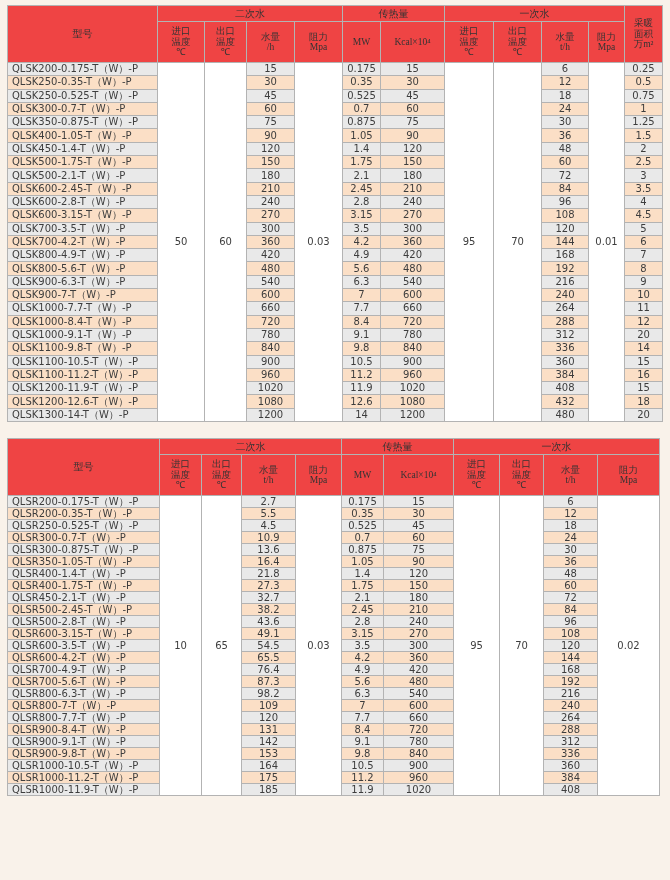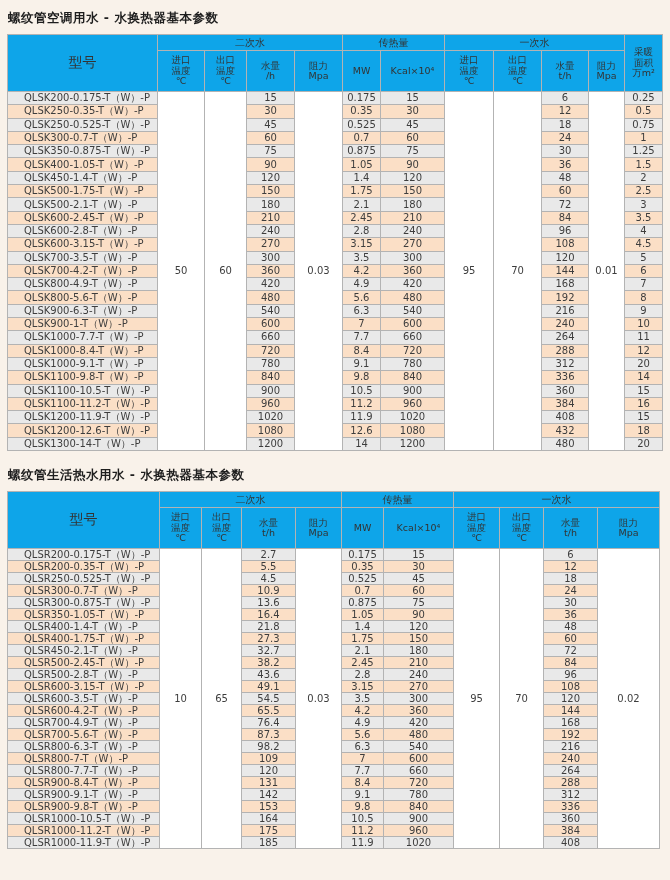--- a/index.html
+++ b/index.html
@@ -19,43 +19,42 @@
     border-collapse:collapse;table-layout:fixed;
     background:#ffffff;border:1px solid #8a8a8a;
   }
   .t0{width:655px;}
   .t1{width:652px;}
   th,td{
     border:1px solid #b3b3b3;padding:0;text-align:center;
     overflow:hidden;white-space:nowrap;
   }
   th{
-    background:#0ea5e9;font-weight:normal;color:#333333;
+    background:#ef4444;font-weight:normal;color:#333333;font-family:Liberation Serif, serif;
   }
   th.grp{height:15px;font-size:10px;}
   th.sub{
     white-space:pre-line;font-size:9.5px;line-height:10.5px;
     height:40px;vertical-align:middle;
   }
-  th.model-h{font-size:14px;}
+  th.model-h{font-size:10px;}
   tbody td{font-size:10px;color:#3d3d3d;}
   .t0 tbody td{height:12.3px;line-height:12px;}
   .t1 tbody td{height:11px;line-height:11px;}
   tr.gr td{background:#e9e9e9;}
   tr.pe td{background:#fbdfc6;}
-  td.model{text-align:left;padding-left:16px;}
+  td.model{text-align:left;padding-left:4px;}
   td.mcell{background:#ffffff !important;vertical-align:middle;}
 </style>
 </head>
 <body>
 
 <div class="page">
 
   <div class="section1">
-    <div class="tbl-title">螺纹管空调用水 - 水换热器基本参数</div>
 
     <table class="t0">
       <colgroup>
         <col style="width:150px">
           <col style="width:47px">
           <col style="width:42px">
         <col style="width:48px">
           <col style="width:48px">
           <col style="width:38px">
         <col style="width:64px">
@@ -237,21 +236,21 @@
           </tr>
           <tr class="gr">
             <td class="model">QLSK900-6.3-T（W）-P</td>
             <td class="num">540</td>
             <td class="num">6.3</td>
             <td class="num">540</td>
             <td class="num">216</td>
             <td class="num">9</td>
           </tr>
           <tr class="pe">
-            <td class="model">QLSK900-1-T（W）-P</td>
+            <td class="model">QLSK900-7-T（W）-P</td>
             <td class="num">600</td>
             <td class="num">7</td>
             <td class="num">600</td>
             <td class="num">240</td>
             <td class="num">10</td>
           </tr>
           <tr class="gr">
             <td class="model">QLSK1000-7.7-T（W）-P</td>
             <td class="num">660</td>
             <td class="num">7.7</td>
@@ -321,21 +320,20 @@
             <td class="num">14</td>
             <td class="num">1200</td>
             <td class="num">480</td>
             <td class="num">20</td>
           </tr>
         </tbody>
     </table>
   </div>
 
   <div class="section2">
-    <div class="tbl-title">螺纹管生活热水用水 - 水换热器基本参数</div>
 
     <table class="t1">
       <colgroup>
         <col style="width:152px">
           <col style="width:42px">
           <col style="width:40px">
         <col style="width:54px">
           <col style="width:46px">
           <col style="width:42px">
         <col style="width:70px">

